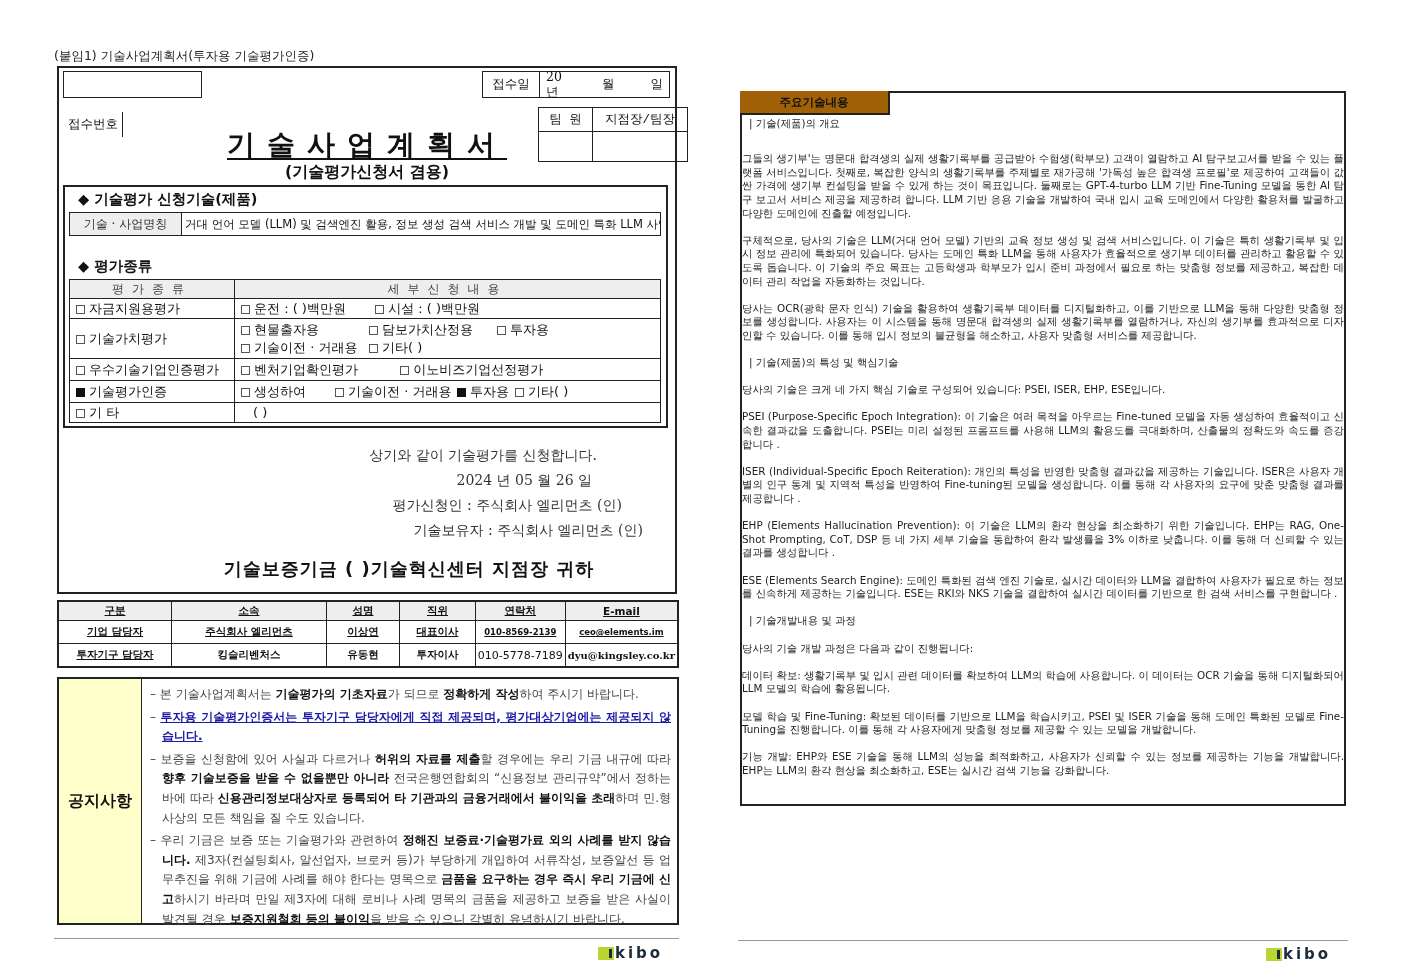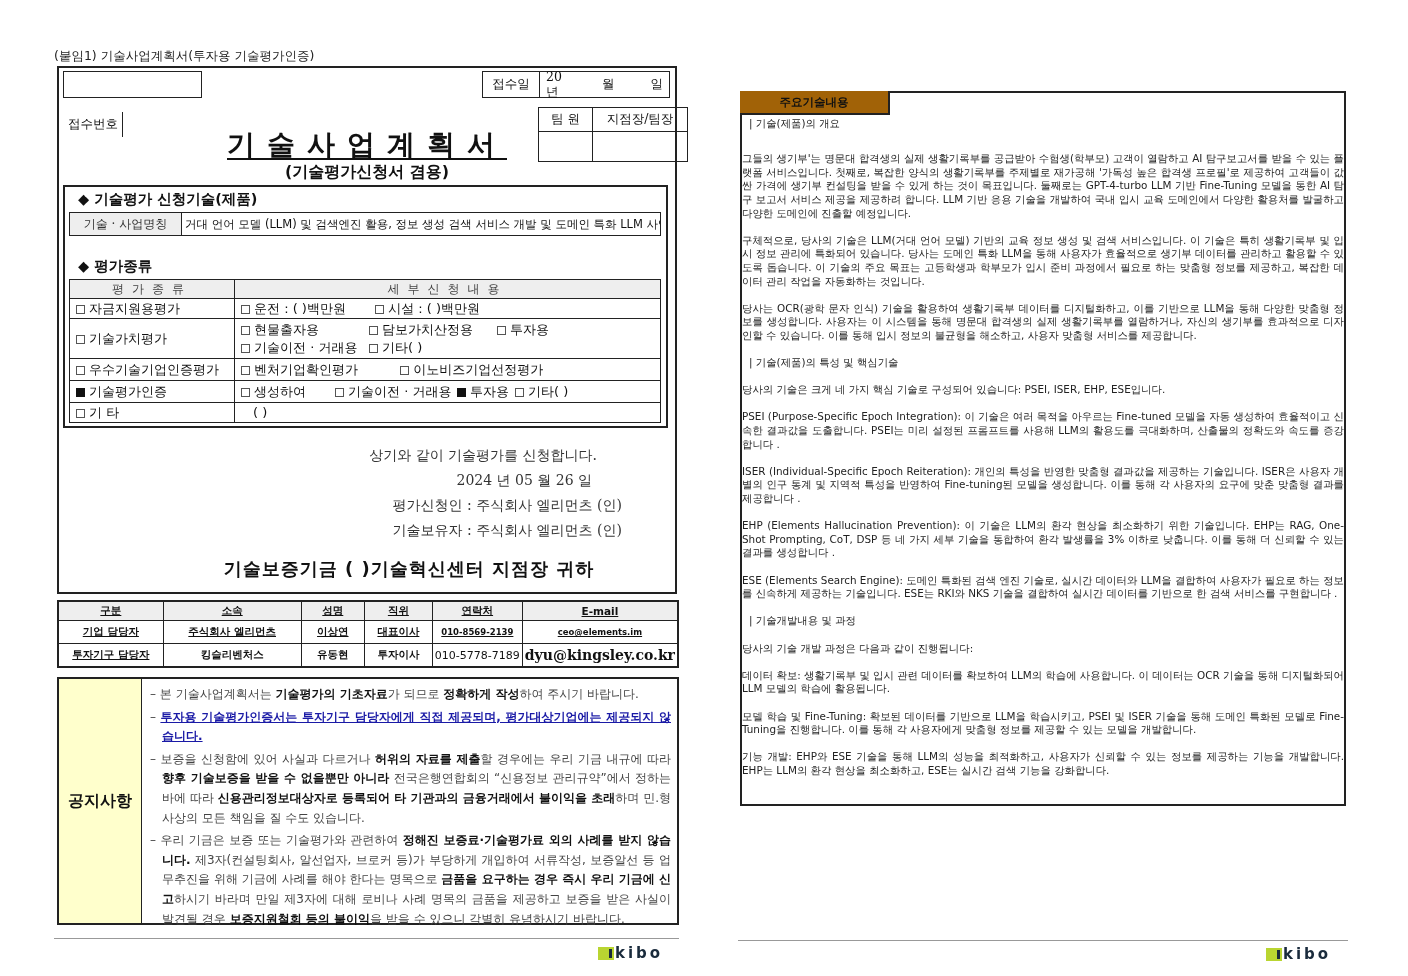--- a/index.html
+++ b/index.html
@@ -11,21 +11,21 @@
   #annex-title { left:54px; top:48px; font-size:12.5px; color:#222; }
   #form-frame { left:57px; top:66px; width:620px; height:528px; border:2px solid #222; box-sizing:border-box; }
   .cellbox { position:absolute; border:1.5px solid #222; box-sizing:border-box; display:flex; font-size:12.5px; }
   .cellbox > div { display:flex; align-items:center; justify-content:center; height:100%; box-sizing:border-box; }
   #receipt-no { left:63px; top:71px; width:139px; height:27px; }
   #receipt-no .lbl { width:59px; border-right:1.5px solid #222;margin-top:40px; }
   #receipt-no .val { flex:1; }
   #receipt-date { left:482px; top:71px; width:188px; height:27px; }
   #receipt-date .lbl { width:57px; border-right:1.5px solid #222; }
   #receipt-date .val { flex:1; padding:0 6px;gap:36px; }
-  #approval { left:538px; top:107px; width:150px; height:55px; border:1.5px solid #222; box-sizing:border-box; display:grid; grid-template-columns:54px 1fr; grid-template-rows:24px 1fr; font-size:12.5px; }
+  #approval { left:538px; top:107px; width:150px; height:55px; border:1.5px solid #222; box-sizing:border-box; display:grid; grid-template-columns:54px 1fr; grid-template-rows:24px 1fr; font-size:12.5px;font-family:Liberation Mono, monospace; }
   #approval > div { display:flex; align-items:center; justify-content:center; }
   #approval .c1 { border-right:1.5px solid #222; }
   #approval .r1 { border-bottom:1.5px solid #222; }
 
   #doc-title { left:57px; width:620px; top:126px; text-align:center; font-size:28px; font-weight:bold; letter-spacing:12px; }
   #doc-title span { text-decoration:underline; text-decoration-thickness:2px; text-underline-offset:4px; }
   #doc-subtitle { left:57px; width:620px; top:162px; text-align:center; font-size:16px; font-weight:bold; }
 
   #eval-box { left:63px; top:185px; width:605px; height:243px; border:2px solid #222; box-sizing:border-box; }
   .sec-head { font-size:14.5px; font-weight:bold; }
@@ -38,21 +38,21 @@
   #eval-table { left:69px; top:279px; width:592px; border-collapse:collapse; font-size:13px; }
   #eval-table td, #eval-table th { border:1.5px solid #222; padding:0 6px; white-space:nowrap;margin-left:40px; }
   #eval-table th { background:#eeeeee; font-weight:normal; color:#444; height:18px; letter-spacing:8px; font-size:12px; }
   #eval-table td.k { width:152px; }
   .chk { display:inline-block; width:9px; height:9px; border:1px solid #555; margin-right:4px; vertical-align:-1px; box-sizing:border-box; }
   .chk.on { background:#111; border-color:#111; }
   .opt { display:inline-block; }
   #decl-1 { top:447px; }
   #decl-2 { top:472px; }
   #decl-3 { top:497px; width:565px; }
-  #decl-4 { top:522px; width:565px; }
+  #decl-4 { top:522px; width:565px;padding-left:21px; }
   #addressee { left:57px; width:704px; top:557px; text-align:center; font-size:18px; font-weight:bold; letter-spacing:1px; }
 
   #contact-table { left:57px; top:600px; width:622px; border-collapse:collapse; font-size:10.5px; border:2px solid #222; }
   #contact-table td { border:1.5px solid #222; text-align:center; height:22px; font-weight:bold; text-decoration:underline; padding:0 2px; white-space:nowrap; }
   #contact-table tr.h td { height:18px; background:#eeeeee; }
 
   #notice-box { left:57px; top:677px; width:622px; height:248px; border:2px solid #222; box-sizing:border-box; display:flex; }
   #notice-label { width:82px; background:#ffffcc; border-right:1.5px solid #222; display:flex; align-items:center; justify-content:center; font-weight:bold; font-size:16px; }
   #notice-body { flex:1; padding:6px 6px 0 8px; font-size:12px; line-height:19.6px; color:#444; }
   #notice-body p { margin:0 0 3px 0; padding-left:12px; text-indent:-12px; text-align:justify; }
@@ -177,21 +177,21 @@
     <td>대표이사</td>
     <td style="font-size:8.5px">010-8569-2139</td>
     <td style="font-size:8.5px">ceo@elements.im</td>
   </tr>
   <tr>
     <td>투자기구 담당자</td>
     <td style="text-decoration:none">킹슬리벤처스</td>
     <td style="text-decoration:none">유동현</td>
     <td style="text-decoration:none">투자이사</td>
     <td style="text-decoration:none;font-weight:normal;font-size:11px">010-5778-7189</td>
-    <td style="text-decoration:none;font-size:14px;font-family:'DejaVu Serif',serif">dyu@kingsley.co.kr</td>
+    <td style="text-decoration:none;font-size:10px;font-family:'DejaVu Serif',serif">dyu@kingsley.co.kr</td>
   </tr>
 </tbody>
   </table>
 
 <div id="notice-box" class="abs">
   <div id="notice-label">공지사항</div>
   <div id="notice-body">
     <p>– 본 기술사업계획서는 <b>기술평가의 기초자료</b>가 되므로 <b>정확하게 작성</b>하여 주시기 바랍니다.</p>
     <p>– <span class="blue">투자용 기술평가인증서는 투자기구 담당자에게 직접 제공되며, 평가대상기업에는 제공되지 않습니다.</span></p>
     <p>– 보증을 신청함에 있어 사실과 다르거나 <b>허위의 자료를 제출</b>할 경우에는 우리 기금 내규에 따라 <b>향후 기술보증을 받을 수 없을뿐만 아니라</b> 전국은행연합회의 “신용정보 관리규약”에서 정하는 바에 따라 <b>신용관리정보대상자로 등록되어 타 기관과의 금융거래에서 불이익을 초래</b>하며 민.형사상의 모든 책임을 질 수도 있습니다.</p>

